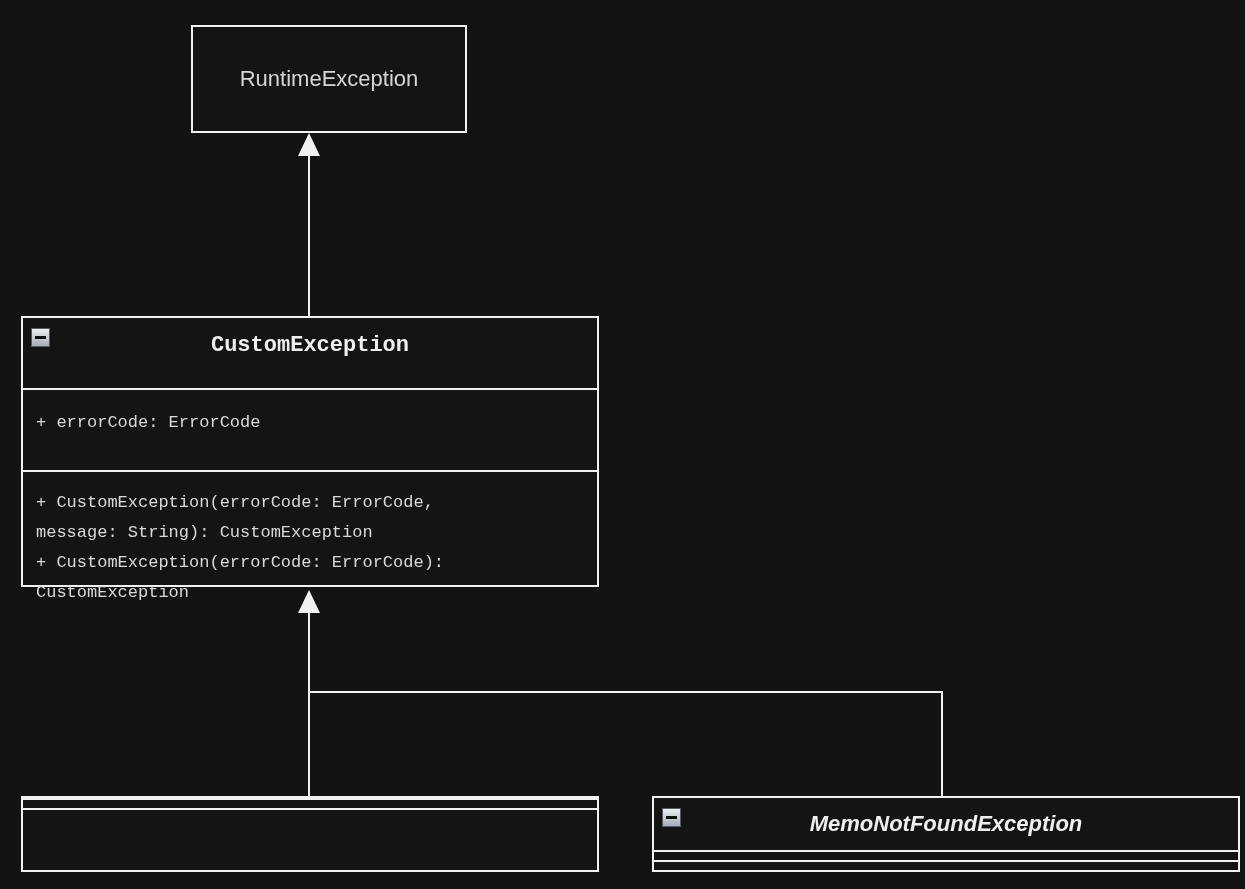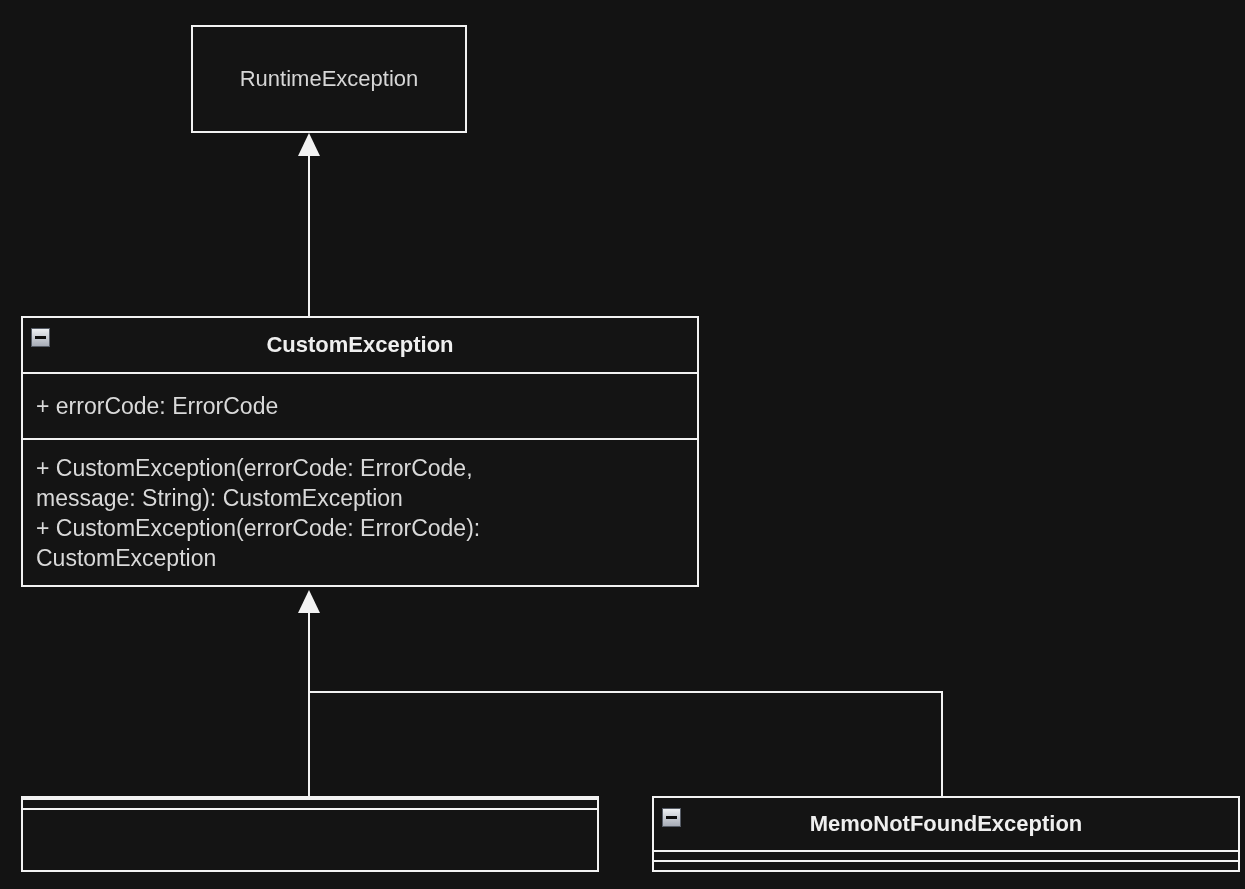--- a/index.html
+++ b/index.html
@@ -79,23 +79,24 @@
     width: 11px;
     height: 3px;
     background: #0e0e0e;
   }
   .section {
     border-top: 2px solid #f2f2f2;
     box-sizing: border-box;
     display: flex;
     flex-direction: column;
     justify-content: center;
-    padding: 4px 13px;
-    font-size: 23px;
+    padding: 16px 13px;
+    font-size: 17px;
     color: #d9d9d9;
+    margin-top: 16px;
   }
   .section.attributes { flex: 0 0 66px; }
   .section.methods { flex: 1 1 auto; line-height: 30px; }
   .empty-compartment {
     border-top: 2px solid #f2f2f2;
     box-sizing: border-box;
   }
   .empty-compartment.first { flex: 0 0 10px; }
   .empty-compartment.second { flex: 1 1 auto; }
   .text-line { white-space: nowrap; }
@@ -110,21 +111,21 @@
 
   <div class="edge v" style="left:308px; top:610px; height:187px;"></div>
   <div class="arrow-up" style="left:298px; top:590px;"></div>
   <div class="edge h" style="left:308px; top:691px; width:635px;"></div>
   <div class="edge v" style="left:941px; top:691px; height:106px;"></div>
 
   <div class="class-box simple" style="left:191px; top:25px; width:276px; height:108px;">
     <div class="simple-title">RuntimeException</div>
   </div>
 
-  <div class="class-box" style="left:21px; top:316px; width:678px; height:271px;">
+  <div class="class-box" style="left:21px; top:316px; width:578px; height:271px;font-family:Liberation Mono, monospace;">
     <div class="class-header">
       <div class="collapse-btn">
         <div class="minus-bar"></div>
       </div>
       <div class="class-title">CustomException</div>
     </div>
     <div class="section attributes">
         <div class="text-line">+ errorCode: ErrorCode</div>
       </div>
     <div class="section methods">
@@ -133,21 +134,21 @@
         <div class="text-line">+ CustomException(errorCode: ErrorCode):</div>
         <div class="text-line">CustomException</div>
       </div>
   </div>
 
   <div class="class-box collapsed" style="left:21px; top:796px; width:578px; height:76px;">
     <div class="empty-compartment first"></div>
     <div class="empty-compartment second"></div>
   </div>
 
-  <div class="class-box collapsed" style="left:652px; top:796px; width:588px; height:76px;">
+  <div class="class-box collapsed" style="left:652px; top:796px; width:588px; height:76px;font-style:italic;">
     <div class="class-header">
       <div class="collapse-btn">
         <div class="minus-bar"></div>
       </div>
       <div class="class-title">MemoNotFoundException</div>
     </div>
     <div class="empty-compartment first"></div>
     <div class="empty-compartment second"></div>
   </div>
 

